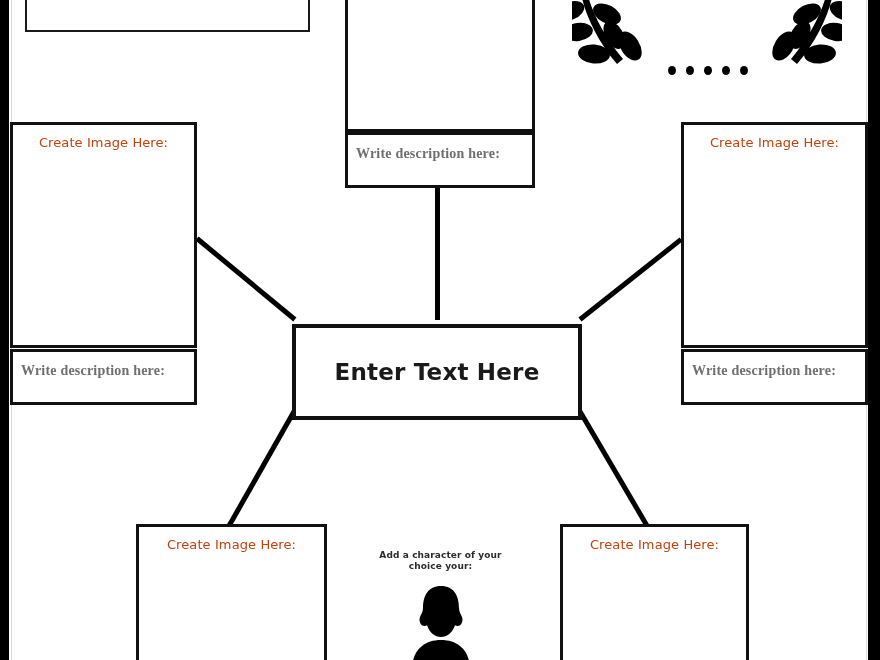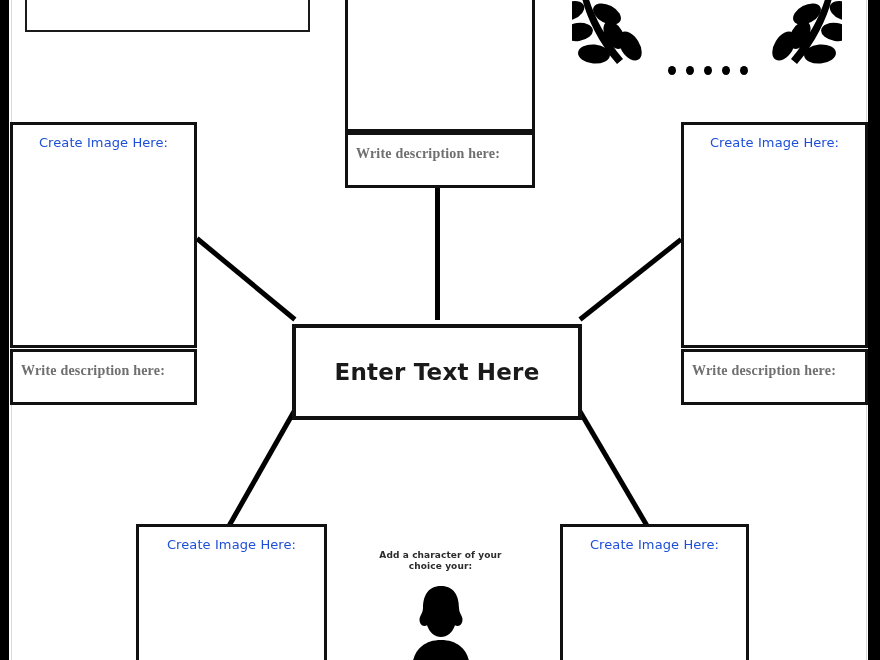--- a/index.html
+++ b/index.html
@@ -47,21 +47,21 @@
   
   .node {
     position: absolute;
     box-sizing: border-box;
     background: #ffffff;
     border: 3px solid #111111;
   }
   .node-label {
     display: block;
     text-align: center;
-    color: #1d4ed8;
+    color: #c2410c;
     font-size: 13px;
     letter-spacing: .1px;
     padding-top: 10px;
   }
 
   .desc-box {
     position: absolute;
     box-sizing: border-box;
     background: #ffffff;
     border: 3px solid #111111;

